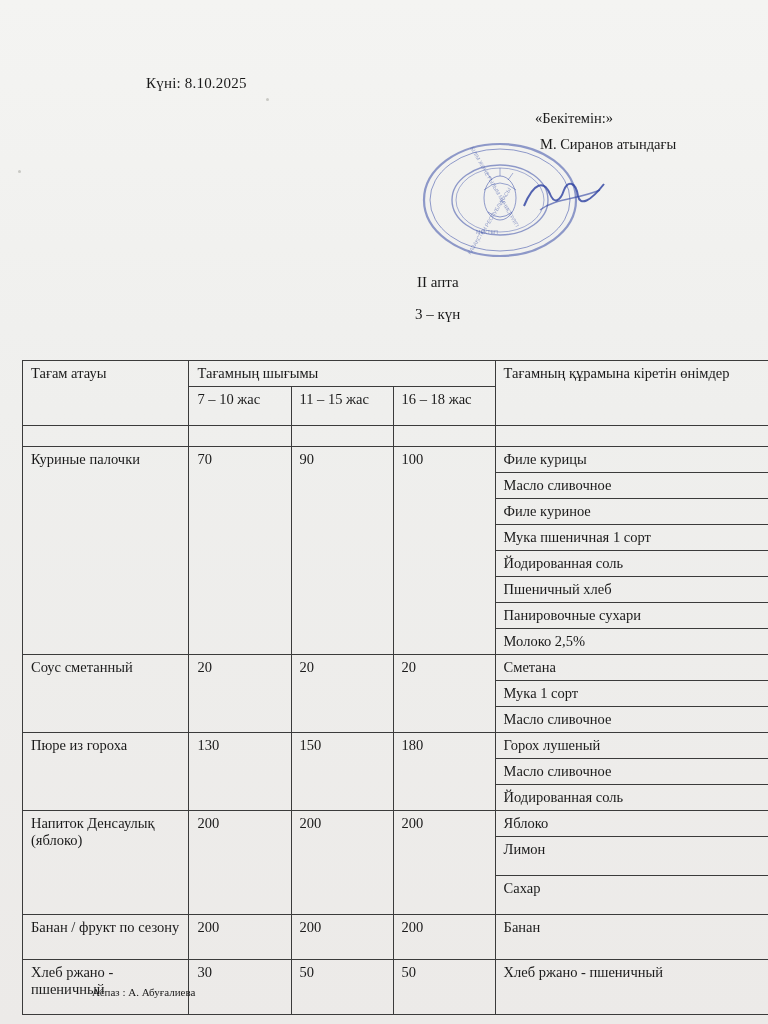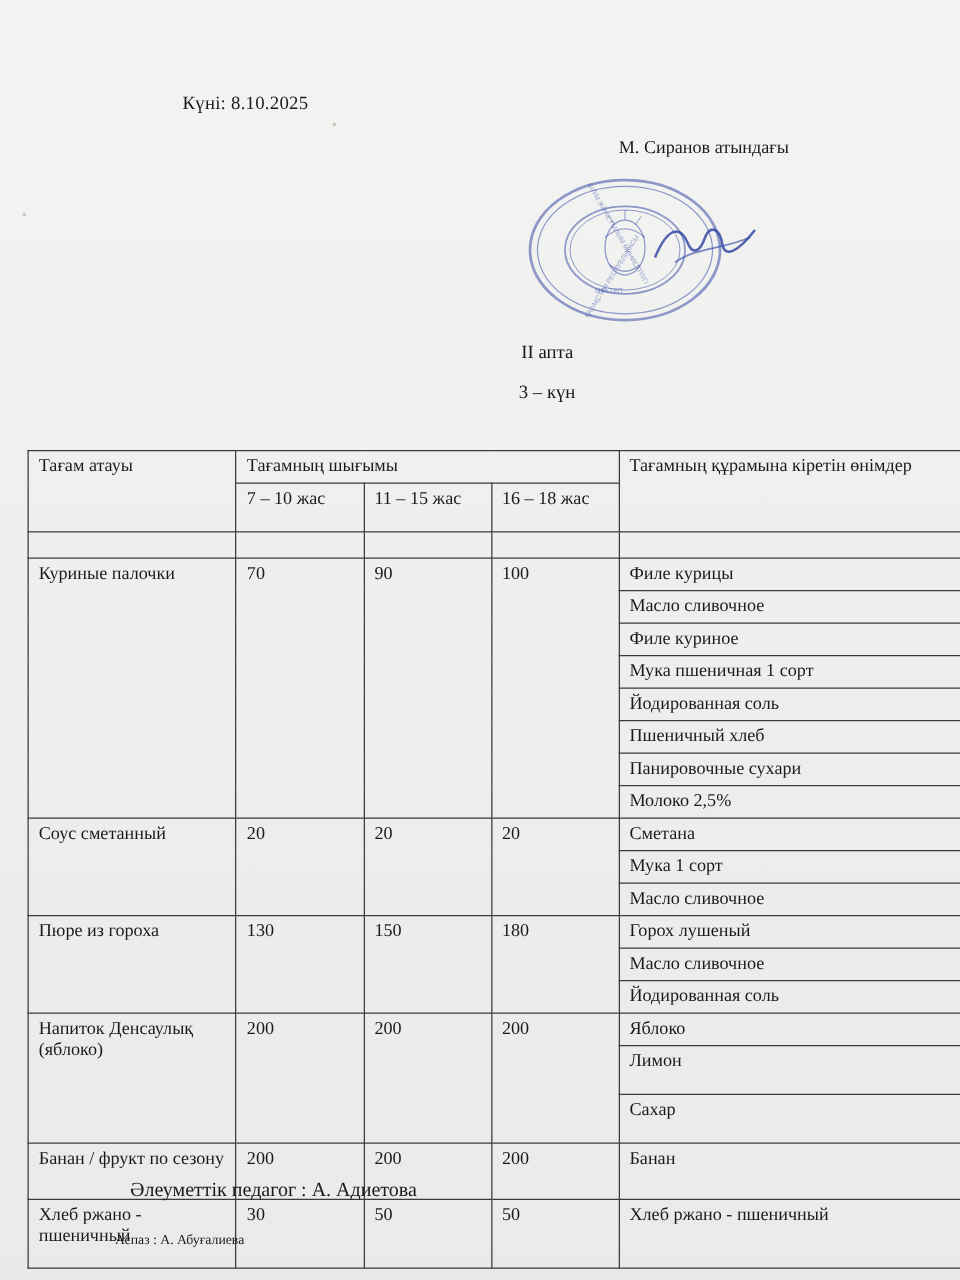--- a/index.html
+++ b/index.html
@@ -29,21 +29,21 @@
   }
   .approval {
     position: absolute;
     left: 420px;
     top: 105px;
     width: 330px;
     font-size: 14.5px;
     line-height: 26px;
   }
   .approval .ln1 { margin-left: 115px; }
-  .approval .ln2 { margin-left: 75px; }
+  .approval .ln2 { margin-left: 120px; }
   .approval .ln3 { margin-left: 95px; }
   .approval .ln4 { margin-left: 175px; margin-top: 20px; }
 
   .stamp {
     position: absolute;
     left: 418px;
     top: 140px;
     width: 165px;
     height: 120px;
     pointer-events: none;
@@ -126,20 +126,21 @@
   }
 </style>
 </head>
 <body>
 
 <div class="page">
 
   <div class="date-line">Күні: 8.10.2025</div>
 
   <div class="approval">
+    <div class="ln1">«Бекітемін:»</div>
     <div class="ln2">М. Сиранов атындағы</div>
   </div>
 
   <svg class="stamp" viewBox="0 0 165 120">
     <g fill="none" stroke="#3a4fa8" stroke-opacity="0.55">
       <ellipse cx="82" cy="60" rx="76" ry="56" stroke-width="2.2"></ellipse>
       <ellipse cx="82" cy="60" rx="70" ry="51" stroke-width="1"></ellipse>
       <ellipse cx="82" cy="60" rx="48" ry="35" stroke-width="1.4"></ellipse>
       <ellipse cx="82" cy="60" rx="44" ry="32" stroke-width="0.8"></ellipse>
       <ellipse cx="82" cy="58" rx="16" ry="22" stroke-width="1"></ellipse>
@@ -265,18 +266,17 @@
     <tr>
       <td class="dish" style="height:46px">Хлеб ржано - пшеничный</td>
       <td class="qty">30</td>
       <td class="qty">50</td>
       <td class="qty">50</td>
       <td class="prod">Хлеб ржано - пшеничный</td>
     </tr>
   </tbody>
     </table>
 
-  <div class="footer1">Әлеуметтік педагог : А. Адиетова</div>
   <div class="footer2">Аспаз : А. Абуғалиева</div>
 
   <div class="smudge" style="left:266px; top:98px;"></div>
   <div class="smudge" style="left:18px; top:170px;"></div>
 </div>
 
 </body></html>

